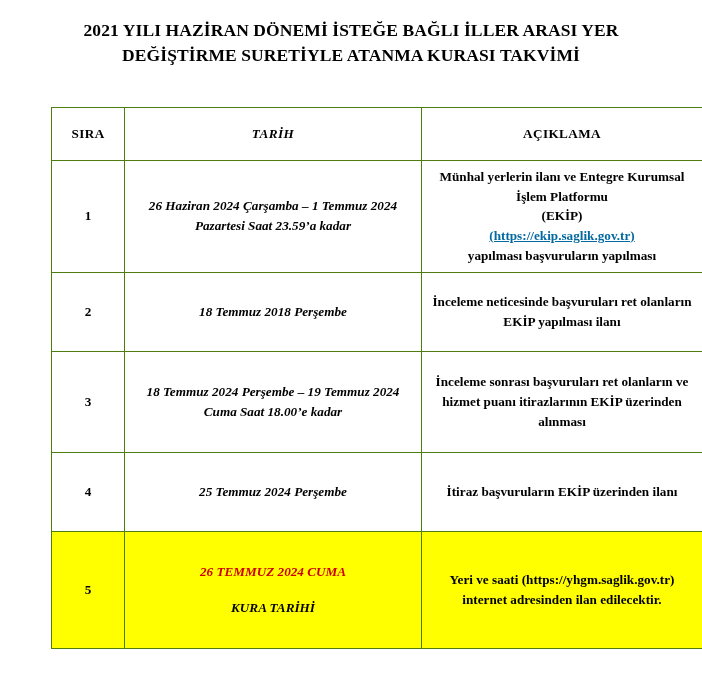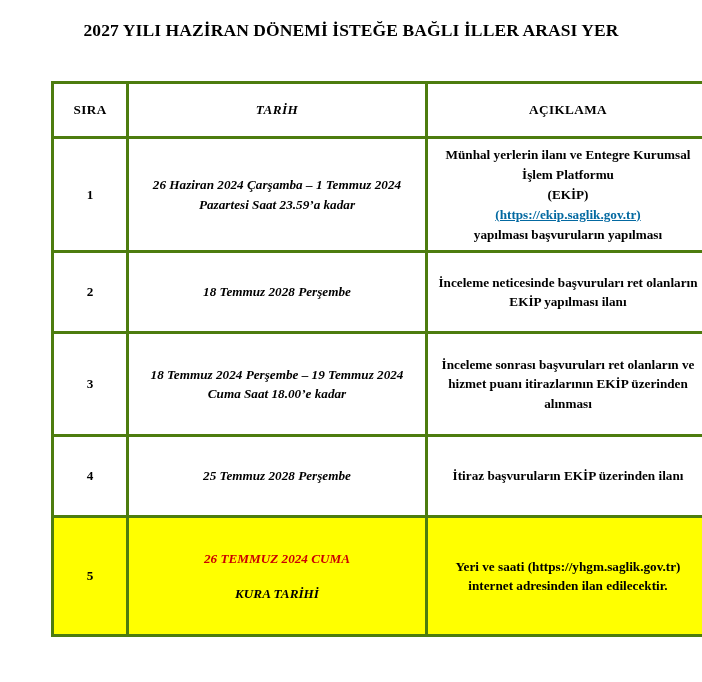--- a/index.html
+++ b/index.html
@@ -30,21 +30,21 @@
   .table-wrap {
     margin: 38px auto 0 auto;
     width: 600px;
   }
   table.schedule {
     border-collapse: collapse;
     width: 600px;
     table-layout: fixed;
   }
   table.schedule td, table.schedule th {
-    border: 3px solid #4d7c0f;
+    border: 1px solid #4d7c0f;
     vertical-align: middle;
     font-size: 13.2px;
     font-weight: bold;
     text-align: center;
     padding: 6px 8px;
   }
   .col-sira { width: 56px; }
   .col-tarih { width: 280px; font-style: italic; }
   .col-aciklama { width: 264px; margin-top: 40px; }
 
@@ -82,21 +82,22 @@
     display: block;
   }
   .nowrap-block { display: block; }
 </style>
 </head>
 <body>
 
 <div class="page">
 
   <div class="doc-title">
-    <span>2027 YILI HAZİRAN DÖNEMİ İSTEĞE BAĞLI İLLER ARASI YER</span><br>
+    <span>2021 YILI HAZİRAN DÖNEMİ İSTEĞE BAĞLI İLLER ARASI YER</span><br>
+    <span>DEĞİŞTİRME SURETİYLE ATANMA KURASI TAKVİMİ</span>
   </div>
 
   <div class="table-wrap">
     <table class="schedule">
       <thead>
         <tr>
           <td class="col-sira head-sira">SIRA</td>
           <td class="col-tarih">TARİH</td>
           <td class="col-aciklama">AÇIKLAMA</td>
         </tr>
@@ -109,33 +110,33 @@
           <td class="col-aciklama cell-aciklama">
             <span>Münhal yerlerin ilanı ve Entegre Kurumsal İşlem Platformu</span>
             <span class="nowrap-block">(EKİP)</span>
             <span class="link nowrap-block">(https://ekip.saglik.gov.tr)</span>
             <span>yapılması başvuruların yapılması</span>
           </td>
         </tr>
 
         <tr class="r2">
           <td class="col-sira">2</td>
-          <td class="col-tarih cell-tarih">18 Temmuz 2028 Perşembe</td>
+          <td class="col-tarih cell-tarih">18 Temmuz 2018 Perşembe</td>
           <td class="col-aciklama cell-aciklama">İnceleme neticesinde başvuruları ret olanların EKİP yapılması ilanı</td>
         </tr>
 
         <tr class="r3">
           <td class="col-sira">3</td>
           <td class="col-tarih cell-tarih">18 Temmuz 2024 Perşembe – 19 Temmuz 2024 Cuma Saat 18.00’e kadar</td>
           <td class="col-aciklama cell-aciklama">İnceleme sonrası başvuruları ret olanların ve hizmet puanı itirazlarının EKİP üzerinden alınması</td>
         </tr>
 
         <tr class="r4">
           <td class="col-sira">4</td>
-          <td class="col-tarih cell-tarih">25 Temmuz 2028 Perşembe</td>
+          <td class="col-tarih cell-tarih">25 Temmuz 2024 Perşembe</td>
           <td class="col-aciklama cell-aciklama">İtiraz başvuruların EKİP üzerinden ilanı</td>
         </tr>
 
         <tr class="r5 highlight">
           <td class="col-sira highlight">5</td>
           <td class="col-tarih cell-tarih highlight">
             <span class="red-text kura-line1">26 TEMMUZ 2024 CUMA</span>
             <span class="kura-line2">KURA TARİHİ</span>
           </td>
           <td class="col-aciklama cell-aciklama highlight">Yeri ve saati (https://yhgm.saglik.gov.tr) internet adresinden ilan edilecektir.</td>

